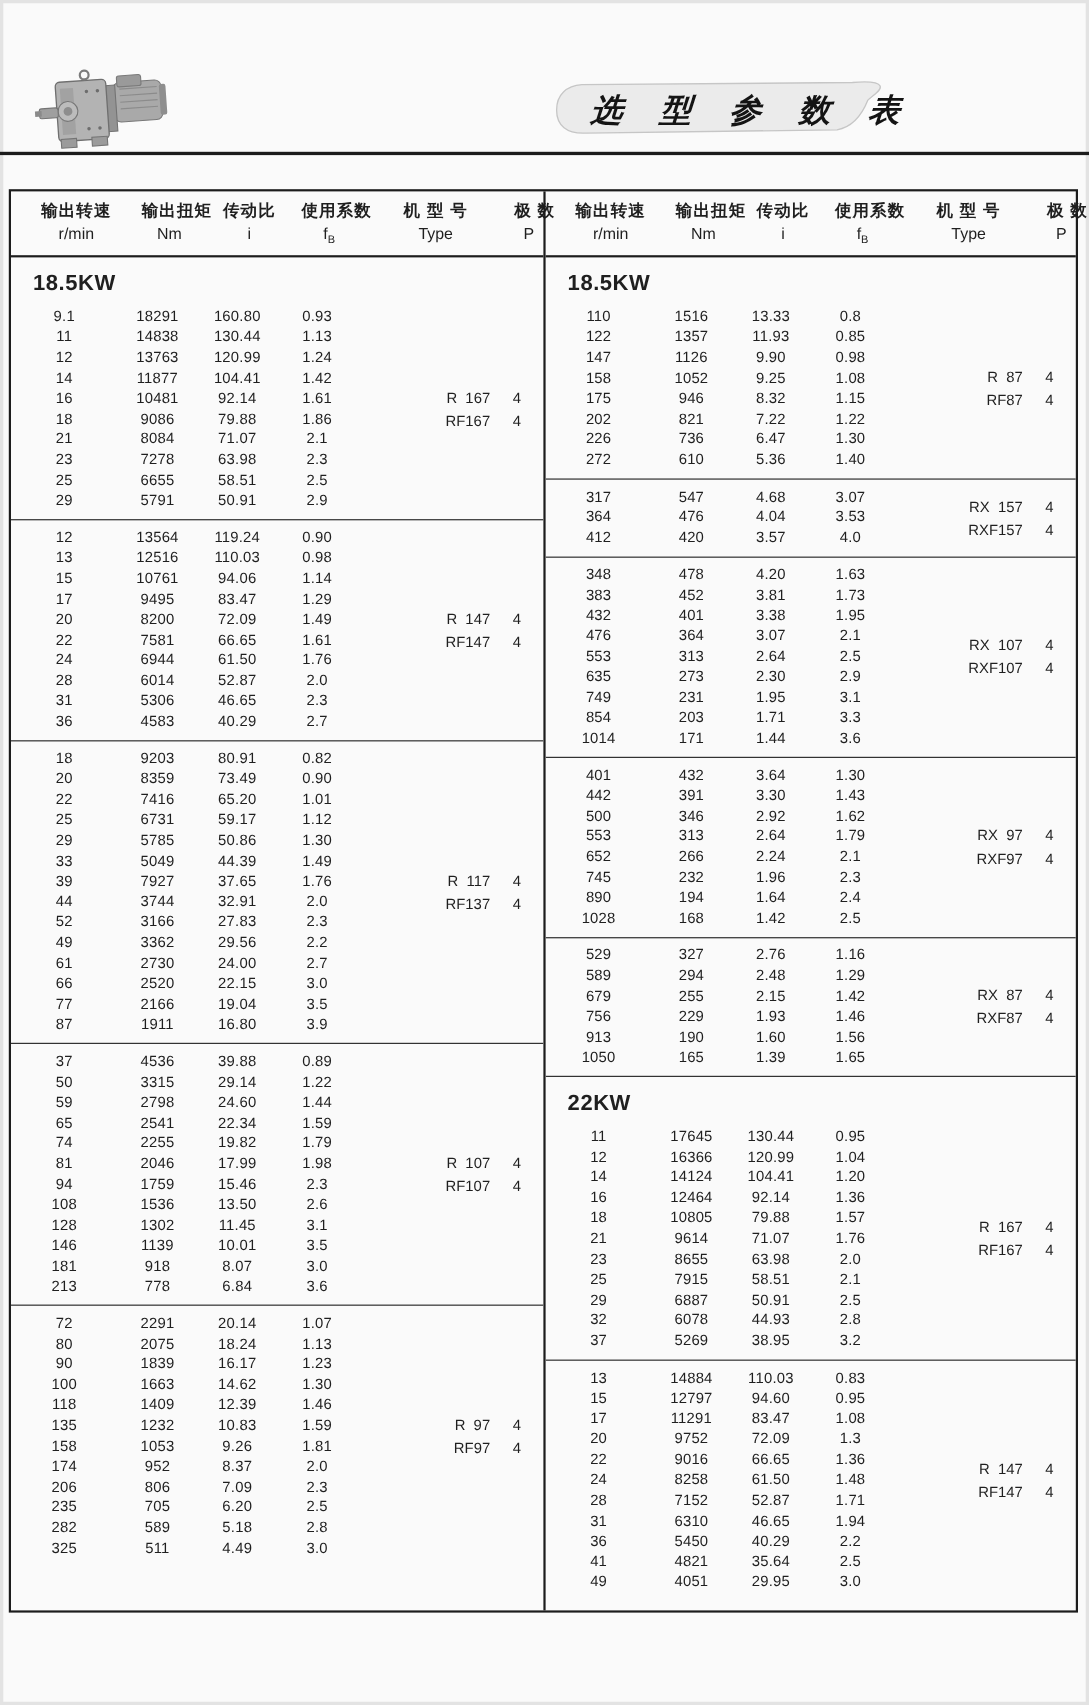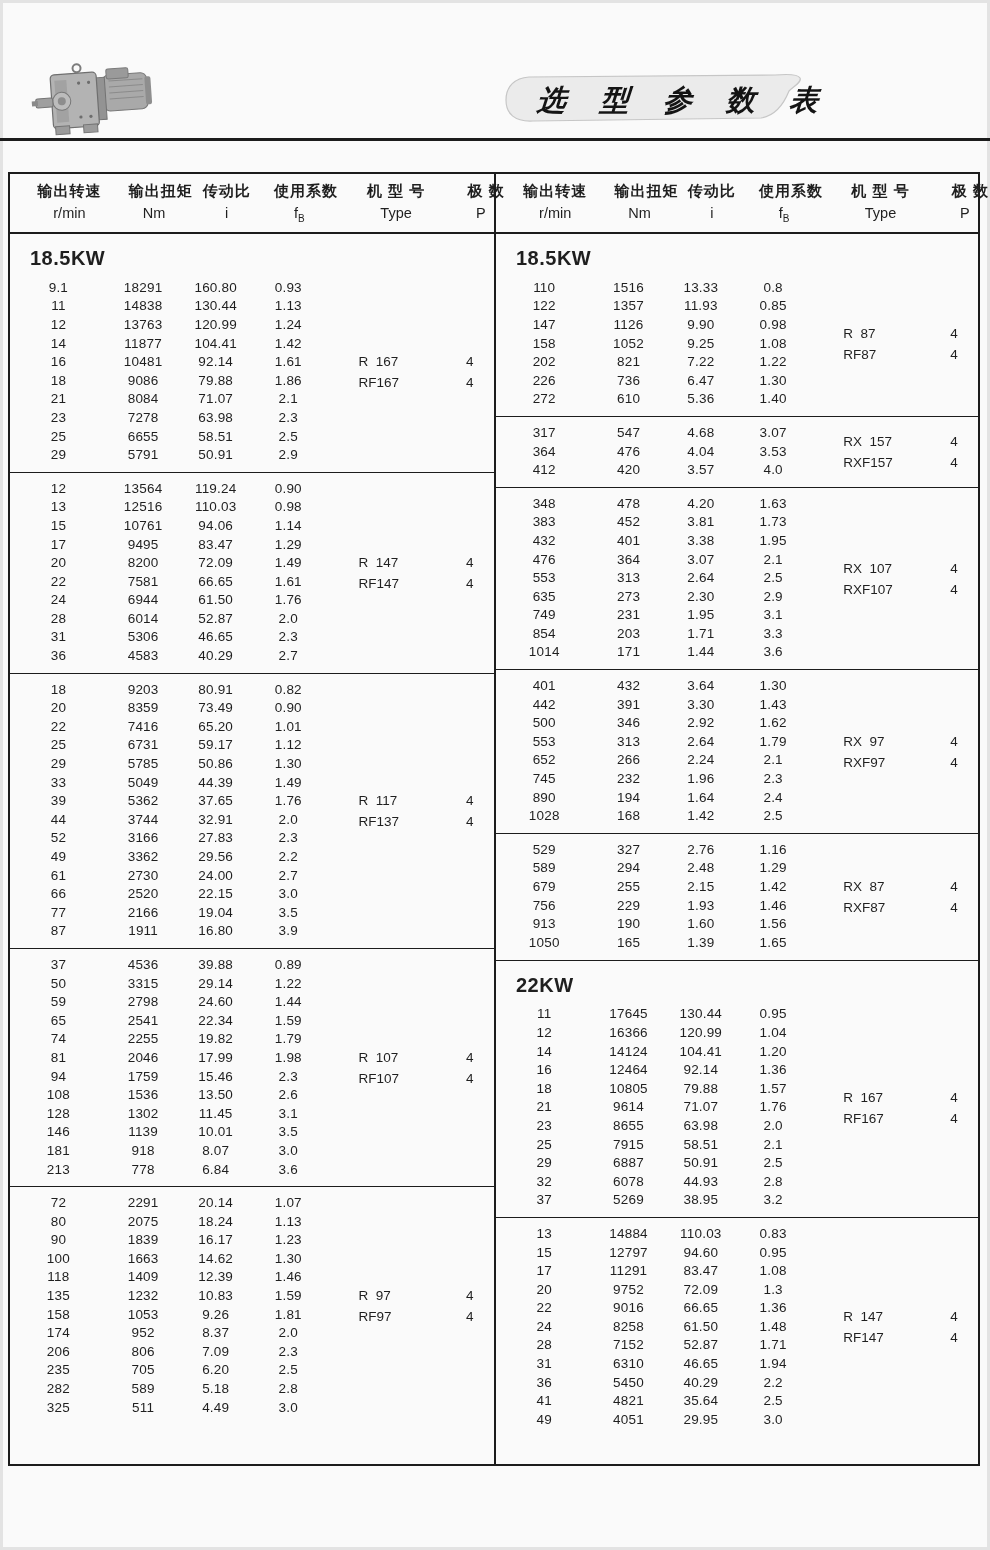--- a/index.html
+++ b/index.html
@@ -45,21 +45,21 @@
     font-size:20px;font-weight:bold;letter-spacing:0.5px;
     padding:12px 0 2px 20px;line-height:24px;
   }
   .block{position:relative;padding:6px 0 8px 0;}
   .sep{border-top:1.6px solid #1c1c1c;}
   .row{display:grid;grid-template-columns:20% 15% 15% 15% 25% 10%;height:18.6px;align-items:center;}
   .cell{text-align:center;font-size:13.5px;letter-spacing:0.2px;}
   .types{
     position:absolute;left:65%;width:25%;top:50%;transform:translateY(-50%);
   }
-  .types .tline{height:21px;line-height:21px;font-size:13.5px;white-space:pre;padding-left:34px;}
+  .types .tline{height:21px;line-height:21px;font-size:13.5px;white-space:pre;padding-left:34px;text-align:right;}
   .poles{
     position:absolute;left:90%;width:10%;top:50%;transform:translateY(-50%);text-align:center;
   }
   .poles .pline{height:21px;line-height:21px;font-size:13.5px;}
   
   .page-number{position:absolute;left:12px;top:1548px;font-size:18px;color:#2b2b2b;letter-spacing:1px;}
 </style>
 </head>
 <body>
 
@@ -355,21 +355,21 @@
             <div class="row">
               <div class="cell">33</div>
               <div class="cell">5049</div>
               <div class="cell">44.39</div>
               <div class="cell">1.49</div>
               <div class="cell"></div>
               <div class="cell"></div>
             </div>
             <div class="row">
               <div class="cell">39</div>
-              <div class="cell">5362</div>
+              <div class="cell">7927</div>
               <div class="cell">37.65</div>
               <div class="cell">1.76</div>
               <div class="cell"></div>
               <div class="cell"></div>
             </div>
             <div class="row">
               <div class="cell">44</div>
               <div class="cell">3744</div>
               <div class="cell">32.91</div>
               <div class="cell">2.0</div>
@@ -696,20 +696,28 @@
             </div>
             <div class="row">
               <div class="cell">158</div>
               <div class="cell">1052</div>
               <div class="cell">9.25</div>
               <div class="cell">1.08</div>
               <div class="cell"></div>
               <div class="cell"></div>
             </div>
             <div class="row">
+              <div class="cell">175</div>
+              <div class="cell">946</div>
+              <div class="cell">8.32</div>
+              <div class="cell">1.15</div>
+              <div class="cell"></div>
+              <div class="cell"></div>
+            </div>
+            <div class="row">
               <div class="cell">202</div>
               <div class="cell">821</div>
               <div class="cell">7.22</div>
               <div class="cell">1.22</div>
               <div class="cell"></div>
               <div class="cell"></div>
             </div>
             <div class="row">
               <div class="cell">226</div>
               <div class="cell">736</div>

